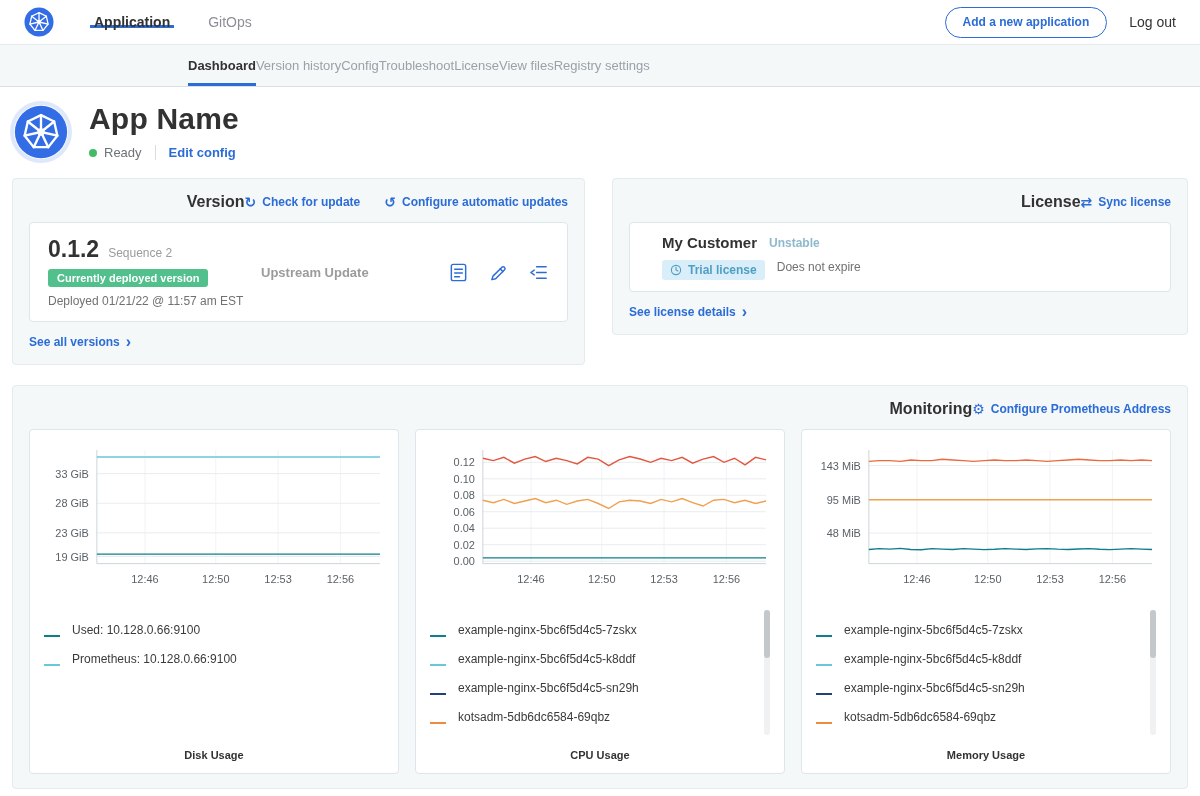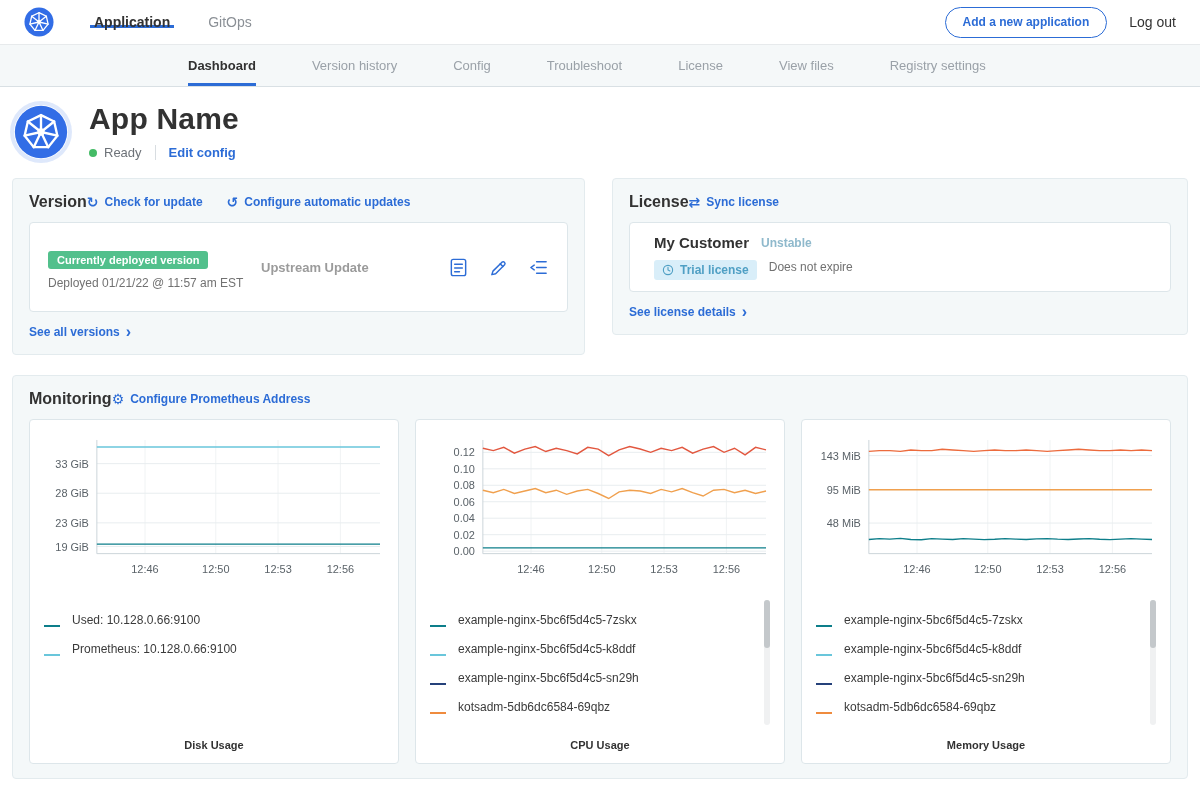--- a/index.html
+++ b/index.html
@@ -19,39 +19,39 @@
   .logo-sm{align-self:center;margin-right:36px;display:inline-flex}
   .nav-tabs{display:flex;gap:30px}
   .nav-tab{display:flex;align-items:center;font-size:14px;color:#8b9096;border-bottom:3px solid transparent;padding:3px 4px 0}
   .nav-tab.active{color:var(--text);font-weight:bold;border-bottom-color:var(--blue)}
   .topnav-right{margin-left:auto;display:flex;align-items:center;gap:22px}
   .add-app-btn{background:#fff;border:1px solid var(--blue);color:var(--blue);font-weight:bold;
     font-size:12px;border-radius:16px;height:31px;padding:0 17px;font-family:inherit}
   .logout{font-size:14px;color:var(--text)}
 
   
-  .subnav{height:42px;background:#f5f8f9;border-bottom:1px solid #d9e0e4;display:flex;gap:56px;padding-left:188px}
+  .subnav{height:42px;background:#f5f8f9;border-bottom:1px solid #d9e0e4;display:flex;padding-left:188px}
   .subnav-item{display:flex;align-items:center;font-size:13px;color:var(--muted);border-bottom:3px solid transparent;padding-top:3px}
   .subnav-item.active{color:var(--text);font-weight:bold;border-bottom-color:var(--blue)}
 
   
   .app-header{display:flex;gap:21px;padding:14px 24px 12px 14px;align-items:flex-start}
   .logo-lg{display:inline-flex;border-radius:50%;box-shadow:0 0 0 4px rgba(50,109,230,.16);margin-top:4px}
   .app-title{font-size:30px;margin:0;line-height:36px;letter-spacing:.2px}
   .status-row{display:flex;align-items:center;margin-top:8px;font-size:13px}
   .status-dot{width:8px;height:8px;border-radius:50%;background:var(--green);margin-right:7px}
   .status-text{color:#6d7278}
   .edit-config{margin-left:13px;padding-left:13px;border-left:1px solid #d8dde1;color:var(--blue);font-weight:bold;font-size:13px}
 
   
   .cards-row{display:flex;gap:27px;padding:6px 12px 0;align-items:flex-start}
   .card{background:var(--card-bg);border:1px solid var(--card-border);border-radius:4px;padding:14px 16px}
   .version-card{width:573px;flex:none}
   .license-card{flex:1}
-  .card-head{display:flex;align-items:center;justify-content:flex-start;margin-bottom:11px}
+  .card-head{display:flex;align-items:center;justify-content:flex-end;margin-bottom:11px}
   .card-head h2{font-size:16px;margin:0}
   .head-links{display:flex;gap:24px;align-items:center}
   .blue-link{display:inline-flex;align-items:center;gap:6px;color:var(--blue);font-weight:bold;font-size:12px}
   .glyph{font-family:"DejaVu Sans",sans-serif;font-size:14px;line-height:1;color:var(--blue)}
   .inner-card{background:#fff;border:1px solid var(--inner-border);border-radius:4px}
 
   .version-inner{display:flex;align-items:center;padding:13px 18px;min-height:90px}
   .ver-left{width:205px;flex:none}
   .ver-num-row{display:flex;align-items:baseline;gap:9px}
   .ver-num{font-size:23px;font-weight:bold}
@@ -59,21 +59,21 @@
   .deployed-badge{display:inline-block;margin-top:6px;background:var(--badge-green);color:#fff;font-size:11px;font-weight:bold;padding:3px 9px;border-radius:3px}
   .deployed-at{margin-top:7px;font-size:12px;color:var(--gray)}
   .upstream{color:#9b9b9b;font-weight:bold;font-size:13px;margin-left:8px}
   .ver-actions{margin-left:auto;display:flex;gap:19px;align-items:center}
   .icon-btn{display:inline-flex}
   .icon-btn svg{stroke:var(--blue)}
 
   .see-link{display:inline-flex;align-items:center;gap:6px;color:var(--blue);font-weight:bold;font-size:12px;margin-top:13px}
   .chev{font-size:16px;line-height:10px;font-weight:bold}
 
-  .license-inner{padding:11px 24px}
+  .license-inner{padding:11px 32px}
   .lic-row1{display:flex;align-items:center;gap:12px}
   .customer{font-size:15px;font-weight:bold}
   .channel{font-size:12px;color:var(--channel);font-weight:bold}
   .lic-row2{display:flex;align-items:flex-start;gap:12px;margin-top:9px}
   .trial-badge{display:inline-flex;align-items:center;gap:6px;background:var(--trial-bg);color:var(--trial-text);font-size:12px;font-weight:bold;padding:3px 8px;border-radius:3px}
   .expiry{font-size:12px;color:var(--gray)}
 
   
   .monitoring{margin:20px 12px 0}
   .charts-row{display:flex;gap:16px;margin-top:2px}
@@ -168,20 +168,24 @@
             <span data-interactable="false">Check for update</span>
           </a>
           <a class="blue-link" data-interactable="true">
             <span class="glyph" data-interactable="false">↺</span>
             <span data-interactable="false">Configure automatic updates</span>
           </a>
         </div>
       </div>
       <div class="inner-card version-inner" data-interactable="false">
         <div class="ver-left" data-interactable="false">
+          <div class="ver-num-row" data-interactable="false">
+            <span class="ver-num" data-interactable="false">0.1.2</span>
+            <span class="ver-seq" data-interactable="false">Sequence 2</span>
+          </div>
           <span class="deployed-badge" data-interactable="false">Currently deployed version</span>
           <div class="deployed-at" data-interactable="false">Deployed 01/21/22 @ 11:57 am EST</div>
         </div>
         <div class="upstream" data-interactable="false">Upstream Update</div>
         <div class="ver-actions" data-interactable="false">
           <span class="icon-btn" data-interactable="true">
             <svg viewBox="0 0 22 22" width="21" height="21" fill="none" stroke-width="1.5" stroke-linecap="round">
               <rect x="3.5" y="2.5" width="15" height="17" rx="2"></rect>
               <line x1="7" y1="7.5" x2="15" y2="7.5"></line>
                 <line x1="7" y1="11.5" x2="15" y2="11.5"></line>

